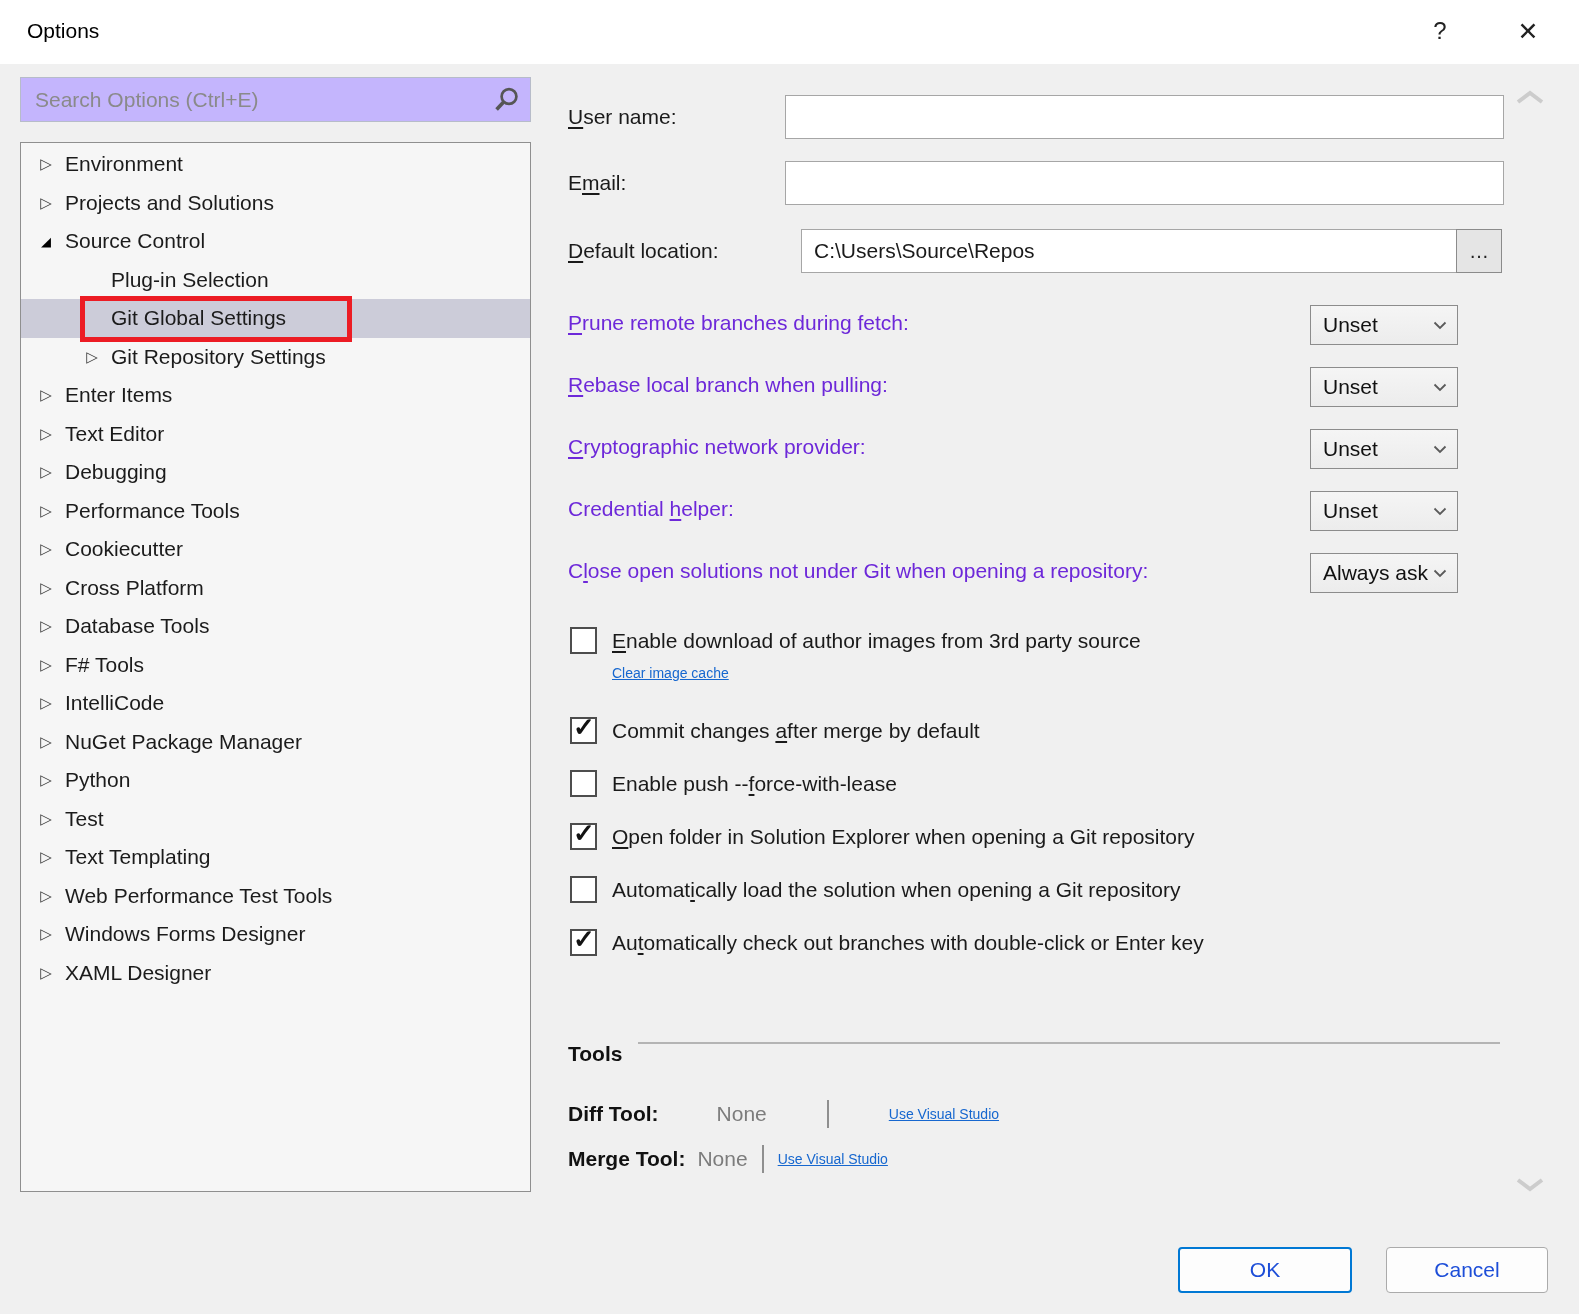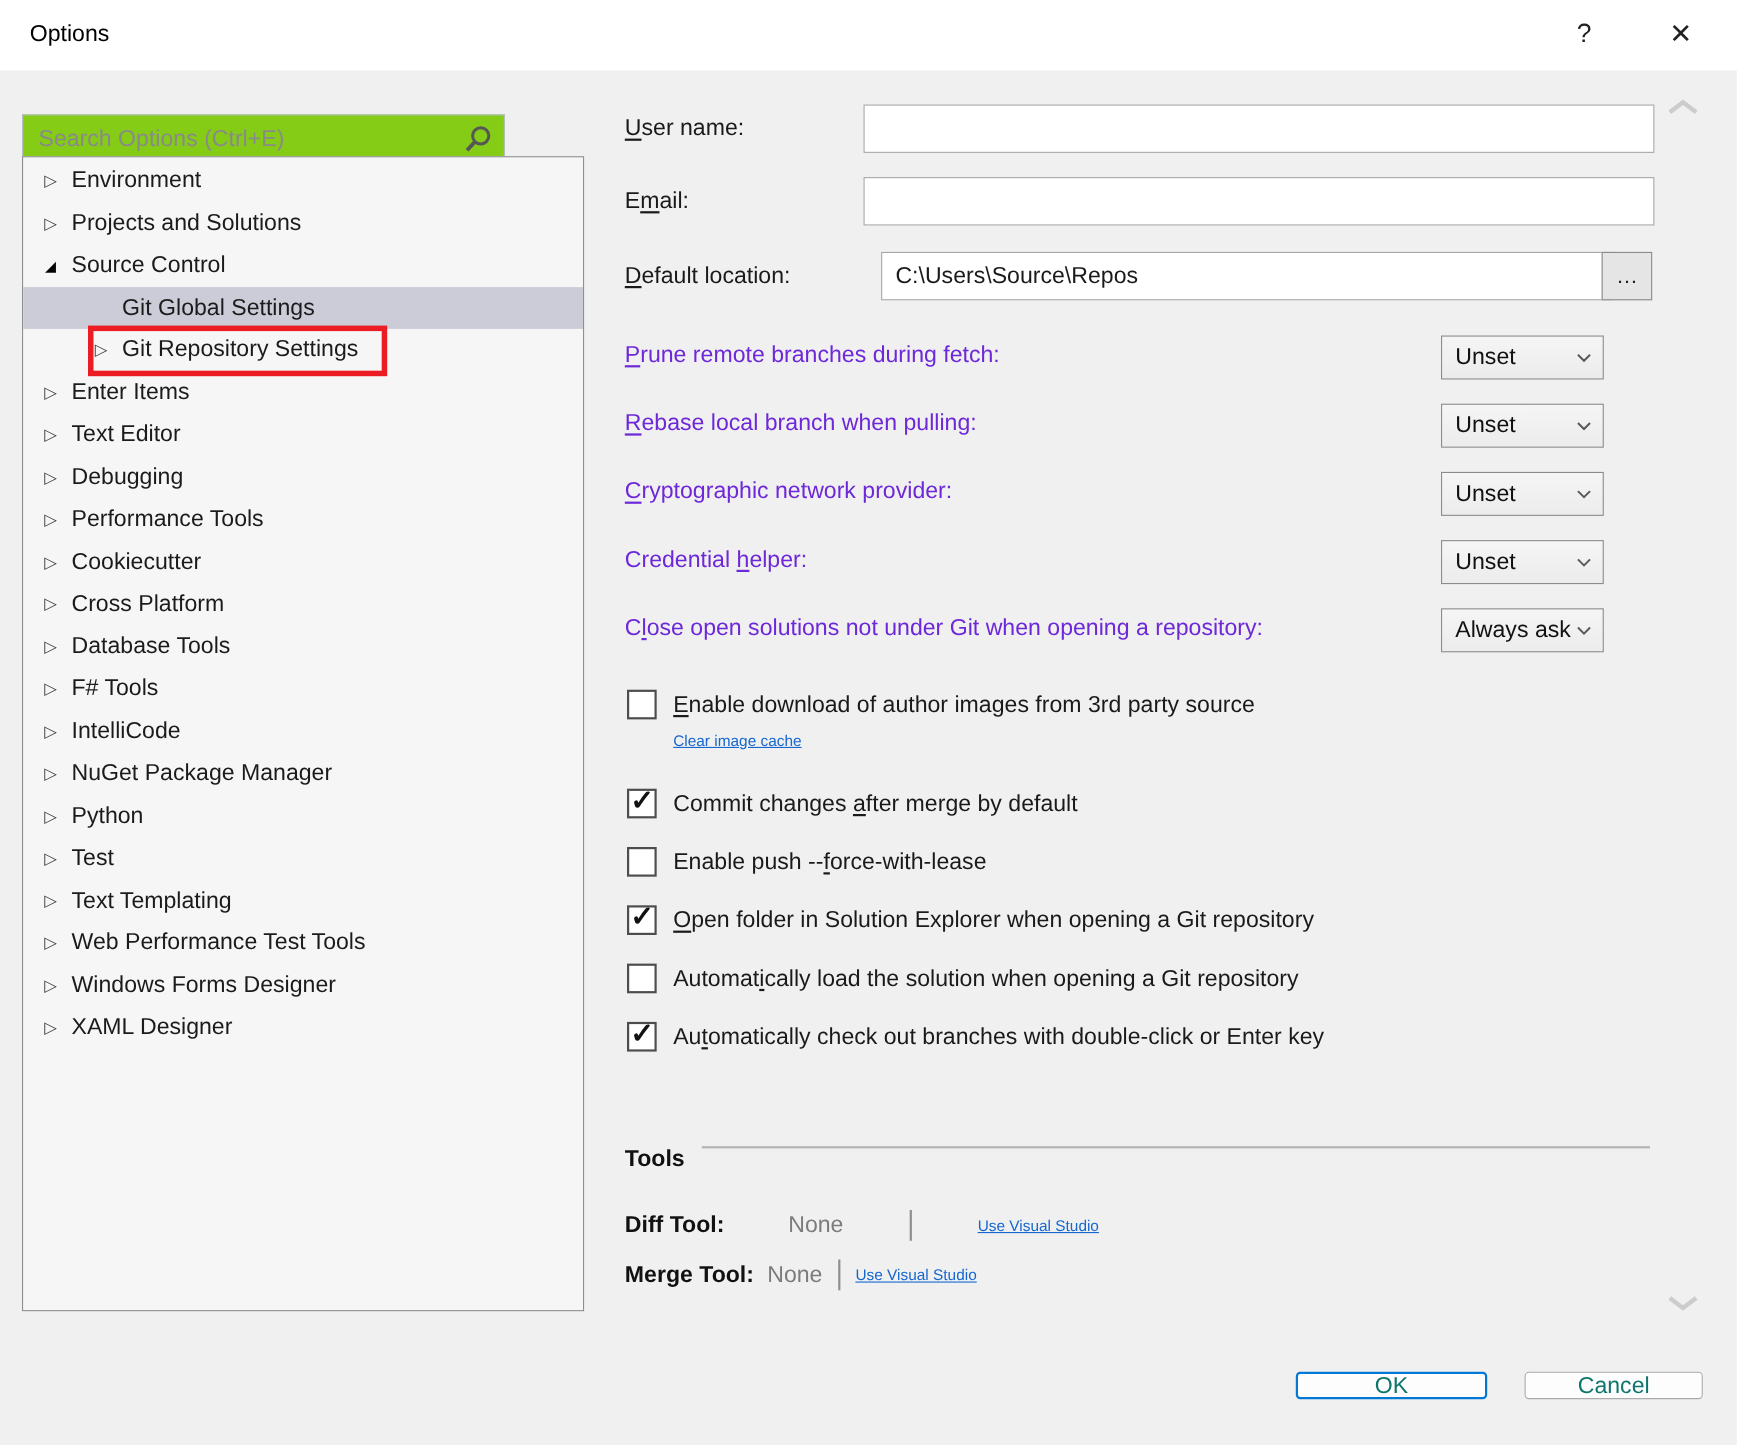--- a/index.html
+++ b/index.html
@@ -15,22 +15,22 @@
   .titlebar { position:absolute; left:0; top:0; width:1579px; height:64px; background:#ffffff; }
   .title-text { position:absolute; left:27px; top:19px; font-size:21px; color:#000; }
   .help-btn  { position:absolute; left:1420px; top:10px; width:40px; height:42px;
                font-size:24px; color:#222; display:flex; align-items:center; justify-content:center; cursor:default; }
   .close-btn { position:absolute; left:1505px; top:8px; width:46px; height:46px;
                font-size:25px; color:#222; display:flex; align-items:center; justify-content:center; cursor:default; }
   
   .dlg-body { position:absolute; left:0; top:64px; width:1579px; height:1250px; background:#f0f0f0; }
 
   
-  .search-box { position:absolute; left:20px; top:40px; width:439px; height:45px;
-                background:#84cc16; border:1px solid #b7bcc9; }
+  .search-box { position:absolute; left:20px; top:13px; width:511px; height:45px;
+                background:#c4b5fd; border:1px solid #b7bcc9; }
   .search-input { position:absolute; left:0; top:0; width:464px; height:43px; border:none; outline:none;
                   font-family:"Liberation Sans", sans-serif; font-size:21px; color:#333; padding-left:14px; background:transparent; }
   .search-input::placeholder { color:#8a8a8a; opacity:1; }
   .search-icon { position:absolute; right:8px; top:7px; }
 
   
   .tree-panel { position:absolute; left:20px; top:78px; width:511px; height:1050px;
                 background:#f6f6f6; border:1px solid #8f8f8f; padding-top:2px; overflow:hidden; }
   .trow { position:relative; height:38.5px; display:flex; align-items:center; font-size:21px; color:#1b1b1b; cursor:default; }
   .trow .arrow { position:absolute; left:16px; width:18px; text-align:center; font-size:15px; color:#3c3c3c; }
@@ -75,22 +75,22 @@
   .tools-rule { flex:1; height:2px; background:#b4b4b4; margin-left:16px; }
   .tool-row { position:absolute; left:568px; display:flex; align-items:center; }
   .tool-name { font-size:21px; font-weight:600; color:#111; margin-right:12px; white-space:nowrap; }
   .tool-none { font-size:21px; color:#7c7c7c; margin-right:14px; }
   .tool-sep { width:2px; height:28px; background:#8f8f8f; margin-right:14px; }
 
   
   .scroll-chev { position:absolute; }
 
   
-  .btn { position:absolute; height:25px; background:#fdfdfd; display:flex; align-items:center; justify-content:center;
-         font-size:21px; color:#0f766e; border-radius:4px; cursor:default; }
+  .btn { position:absolute; height:46px; background:#fdfdfd; display:flex; align-items:center; justify-content:center;
+         font-size:21px; color:#1d4ed8; border-radius:4px; cursor:default; }
   .ok-btn { left:1178px; top:1183px; width:174px; border:2px solid #0078d4; }
   .cancel-btn { left:1386px; top:1183px; width:162px; border:1px solid #ababab; }
 </style>
 </head>
 <body>
 
 <div class="titlebar">
   <div class="title-text">Options</div>
   <div class="help-btn">?</div>
   <div class="close-btn">✕</div>
@@ -114,20 +114,23 @@
         <span class="lbl">Environment</span>
       </div>
     <div class="trow lvl1">
         <span class="arrow">▷</span>
         <span class="lbl">Projects and Solutions</span>
       </div>
     <div class="trow lvl1">
         <span class="arrow exp">◢</span>
         <span class="lbl">Source Control</span>
       </div>
+    <div class="trow lvl2">
+        <span class="lbl">Plug-in Selection</span>
+      </div>
     <div class="trow lvl2 selected">
         <span class="lbl">Git Global Settings</span>
       </div>
     <div class="trow lvl2">
         <span class="arrow">▷</span>
         <span class="lbl">Git Repository Settings</span>
       </div>
     <div class="trow lvl1">
         <span class="arrow">▷</span>
         <span class="lbl">Enter Items</span>

